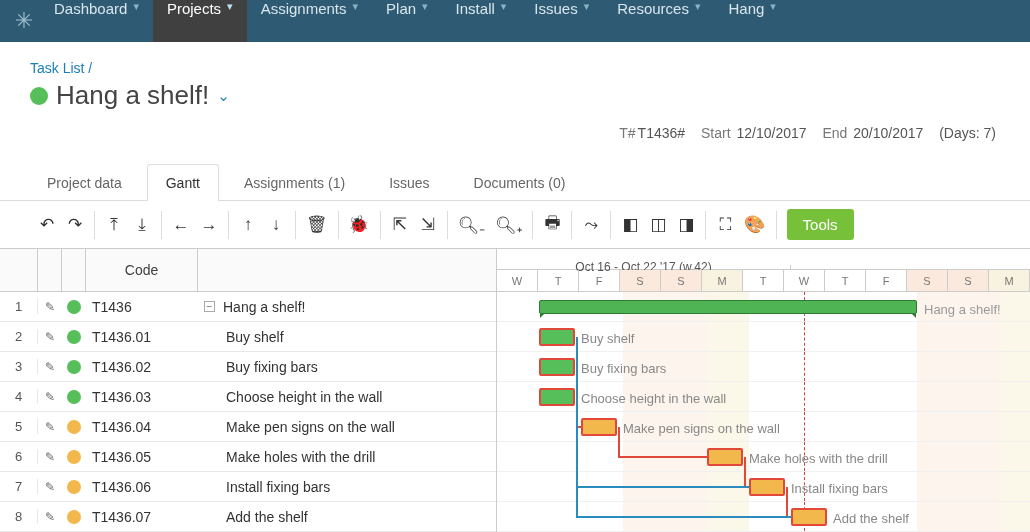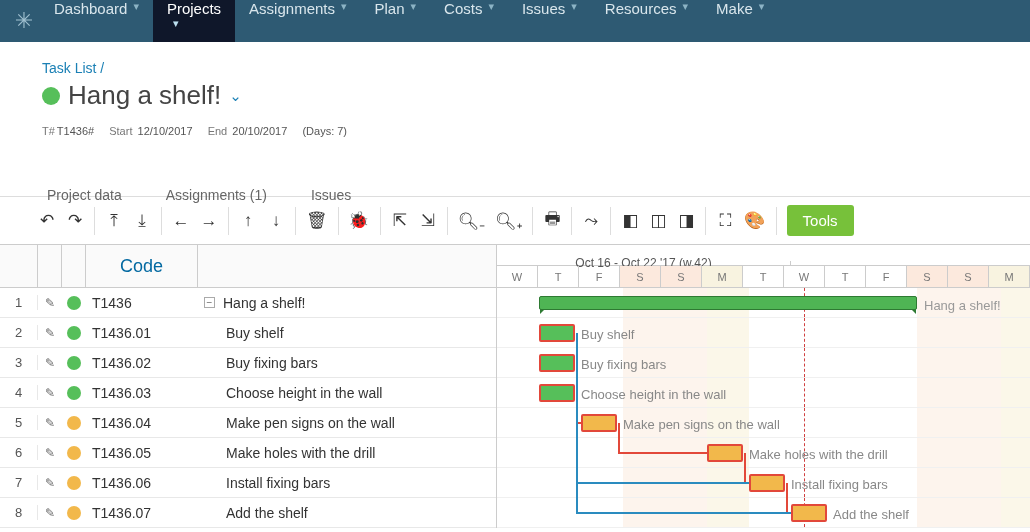--- a/index.html
+++ b/index.html
@@ -2,58 +2,58 @@
 <html><head>
 <meta charset="utf-8">
 <style>
   * { box-sizing: border-box; margin: 0; padding: 0; }
   body { font-family: -apple-system, BlinkMacSystemFont, "Segoe UI", Arial, sans-serif; font-size: 14px; color: #333; background: #fff; width: 1030px; }
   
   
   .topnav { background: #2e5a73; height: 42px; display: flex; align-items: center; padding-left: 8px; }
   .logo { width: 32px; height: 32px; color: #9fbfcf; font-size: 22px; display:flex;align-items:center;justify-content:center; }
   .nav-item { color: #d9e6ec; padding: 0 14px; height: 42px; display: flex; align-items: flex-start; cursor: pointer; font-size: 15px; }
-  .nav-item.active { background: #0f172a; color: #fff; flex-direction: column; }
+  .nav-item.active { background: #404040; color: #fff; }
   .nav-item .chev { margin-left: 6px; font-size: 11px; color: #8cb3c5; }
   .nav-item.active .chev { color: #bde1f1; }
   
   
-  .header { padding: 18px 22px 8px 42px; }
+  .header { padding: 18px 22px 8px 30px; }
   .breadcrumb { color: #1b80b5; font-size: 14px; margin-bottom: 4px; }
   .title-row { display: flex; align-items: center; }
   .big-dot { width: 18px; height: 18px; border-radius: 50%; background: #56bf5a; margin-right: 8px; }
   .page-title { font-size: 26px; font-weight: 400; color: #444; }
   .title-chev { color: #1b80b5; margin-left: 8px; font-size: 15px; }
-  .meta-row { margin-top: 14px; font-size: 11px; color: #555; }
+  .meta-row { margin-top: 14px; font-size: 14px; color: #555; text-align: right; }
   .meta-row span.lbl { color: #777; margin-right: 2px; }
   .meta-row .grp { margin-right: 12px; }
   
   
   .tabs { display: flex; border-bottom: 1px solid #ddd; margin-top: 14px; padding-left: 28px; gap: 6px; }
-  .tab { padding: 10px 18px; color: #666; cursor: pointer; border: 1px solid transparent; border-bottom: none; position: relative; top: 17px; }
+  .tab { padding: 10px 18px; color: #666; cursor: pointer; border: 1px solid transparent; border-bottom: none; position: relative; top: 1px; }
   .tab.active { background: #fff; border-color: #ddd; border-radius: 3px 3px 0 0; color: #333; }
   
   
   .toolbar { display: flex; align-items: center; padding: 8px 10px 8px 28px; gap: 0; }
   .tb-group { display: flex; align-items: center; padding: 0 10px; border-right: 1px solid #ddd; height: 28px; gap: 10px; }
   .tb-group:last-of-type { border-right: none; }
   .tb-btn { cursor: pointer; color: #333; font-size: 17px; display:flex;align-items:center;justify-content:center; min-width:18px; }
   .save-btn { background: #77c13a; color: #fff; border-radius: 3px; padding: 7px 16px; font-size: 15px; cursor: pointer; margin-left: 10px; }
   
   
   .gantt { display: flex; border-top: 1px solid #ccc; }
   .left-panel { width: 497px; border-right: 1px solid #ccc; }
   .right-panel { flex: 1; overflow: hidden; position: relative; }
   
   
   .lh-row { display: flex; height: 43px; border-bottom: 1px solid #ccc; background: #fafafa; }
   .lh-idx { width: 38px; border-right: 1px solid #ccc; }
   .lh-edit { width: 24px; border-right: 1px solid #ccc; }
   .lh-status { width: 24px; border-right: 1px solid #ccc; }
-  .lh-code { width: 112px; border-right: 1px solid #ccc; display:flex;align-items:center;justify-content:center; font-size:18px; color:#0369a1; }
+  .lh-code { width: 112px; border-right: 1px solid #ccc; display:flex;align-items:center;justify-content:center; font-size:14px; color:#404040; }
   .lh-name { flex: 1; display:flex;align-items:center;justify-content:center; font-size:14px; color:#555; }
   
   
   .lrow { display: flex; height: 30px; border-bottom: 1px solid #e8e8e8; align-items: center; }
   .lrow .idx { width: 38px; text-align: center; border-right: 1px solid #e8e8e8; color:#555; font-size:13px; }
   .lrow .edit { width: 24px; text-align:center; color:#666; font-size:12px; cursor:pointer; }
   .lrow .status { width: 24px; display:flex;align-items:center;justify-content:center; }
   .lrow .dot { width:14px;height:14px;border-radius:50%; }
   .lrow .code { width: 112px; padding-left: 6px; font-size:14px; }
   .lrow .name { flex:1; padding-left: 28px; font-size:14px; display:flex; align-items:center; gap:6px; }
@@ -103,33 +103,33 @@
     </div>
   <div class="nav-item">
       <span>Assignments</span>
       <span class="chev">▾</span>
     </div>
   <div class="nav-item">
       <span>Plan</span>
       <span class="chev">▾</span>
     </div>
   <div class="nav-item">
-      <span>Costs</span>
+      <span>Install</span>
       <span class="chev">▾</span>
     </div>
   <div class="nav-item">
       <span>Issues</span>
       <span class="chev">▾</span>
     </div>
   <div class="nav-item">
       <span>Resources</span>
       <span class="chev">▾</span>
     </div>
   <div class="nav-item">
-      <span>Make</span>
+      <span>Hang</span>
       <span class="chev">▾</span>
     </div>
 </div>
 
 <div class="header">
   <div class="breadcrumb">Task List /</div>
   <div class="title-row">
     <div class="big-dot"></div>
     <div class="page-title">Hang a shelf!</div>
     <div class="title-chev">⌄</div>
@@ -137,22 +137,24 @@
   <div class="meta-row">
     <span class="grp"><span class="lbl">T#</span><span>T1436#</span></span>
     <span class="grp"><span class="lbl">Start</span> <span>12/10/2017</span></span>
     <span class="grp"><span class="lbl">End</span> <span>20/10/2017</span></span>
     <span class="grp">(Days: 7)</span>
   </div>
 </div>
 
 <div class="tabs">
   <div class="tab">Project data</div>
+  <div class="tab active">Gantt</div>
   <div class="tab">Assignments (1)</div>
   <div class="tab">Issues</div>
+  <div class="tab">Documents (0)</div>
 </div>
 
 <div class="toolbar">
   <div class="tb-group">
     <span class="tb-btn">↶</span>
     <span class="tb-btn">↷</span>
   </div>
   <div class="tb-group">
     <span class="tb-btn">⤒</span>
     <span class="tb-btn">⤓</span>

